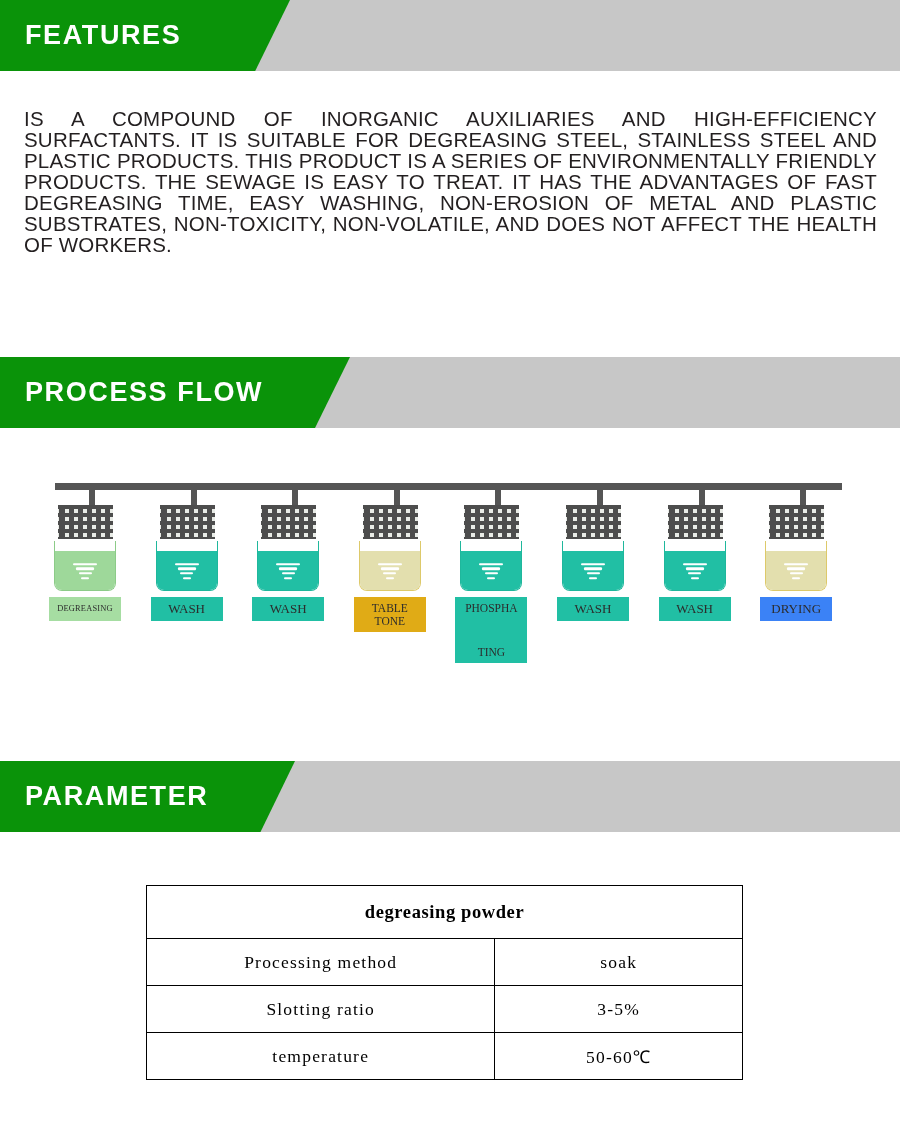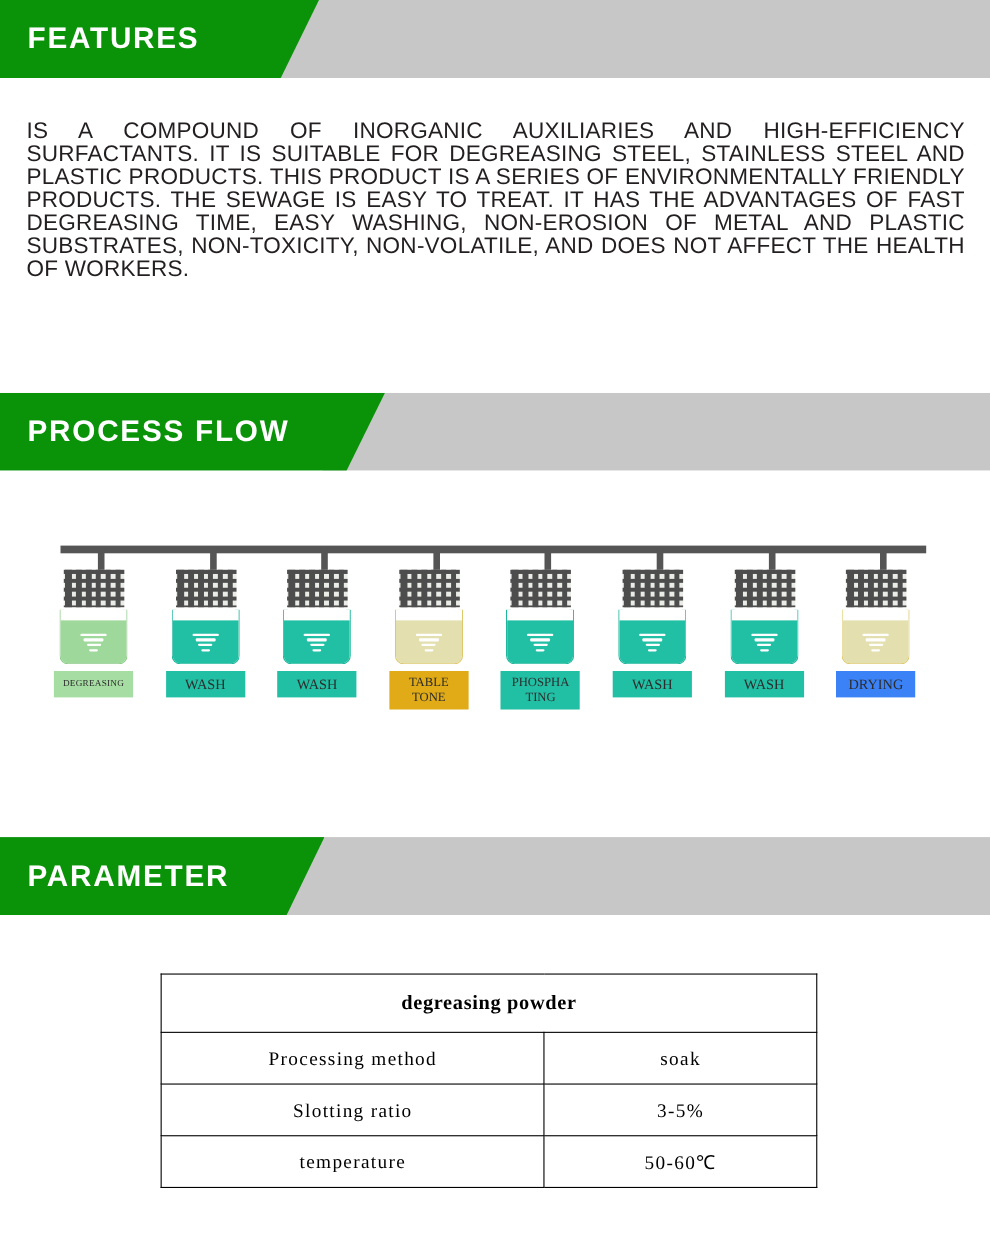--- a/index.html
+++ b/index.html
@@ -83,21 +83,21 @@
     text-align: justify;
     text-align-last: left;
     letter-spacing: 0.2px;
     font-family: "Liberation Sans", sans-serif;
   }
 
   
   .flow {
     position: absolute;
     left: 0;
-    top: 455px;
+    top: 442px;
     width: 729px;
     height: 200px;
   }
   .rail {
     position: absolute;
     left: 55px;
     top: 41px;
     width: 787px;
     height: 7px;
     background: #555555;
@@ -307,21 +307,21 @@
               <div class="wave">
                 <i></i>
                 <i></i>
                 <i></i>
                 <i></i>
               </div>
             </div>
           </div>
           <div class="label two-line" style="background: rgb(33, 191, 164);">
             <span style="display: block;">PHOSPHA</span>
-            <span style="display: block;">TING</span>
+            <span style="display: block; margin-top: 31px;">TING</span>
           </div>
         </div>
         <div class="station" style="left: 552px;">
           <div class="drop"></div>
           <div class="rack"></div>
           <div class="tank" style="border-color: rgb(31, 183, 156);">
             <div class="liquid" style="background: rgb(33, 191, 164);">
               <div class="wave">
                 <i></i>
                 <i></i>

